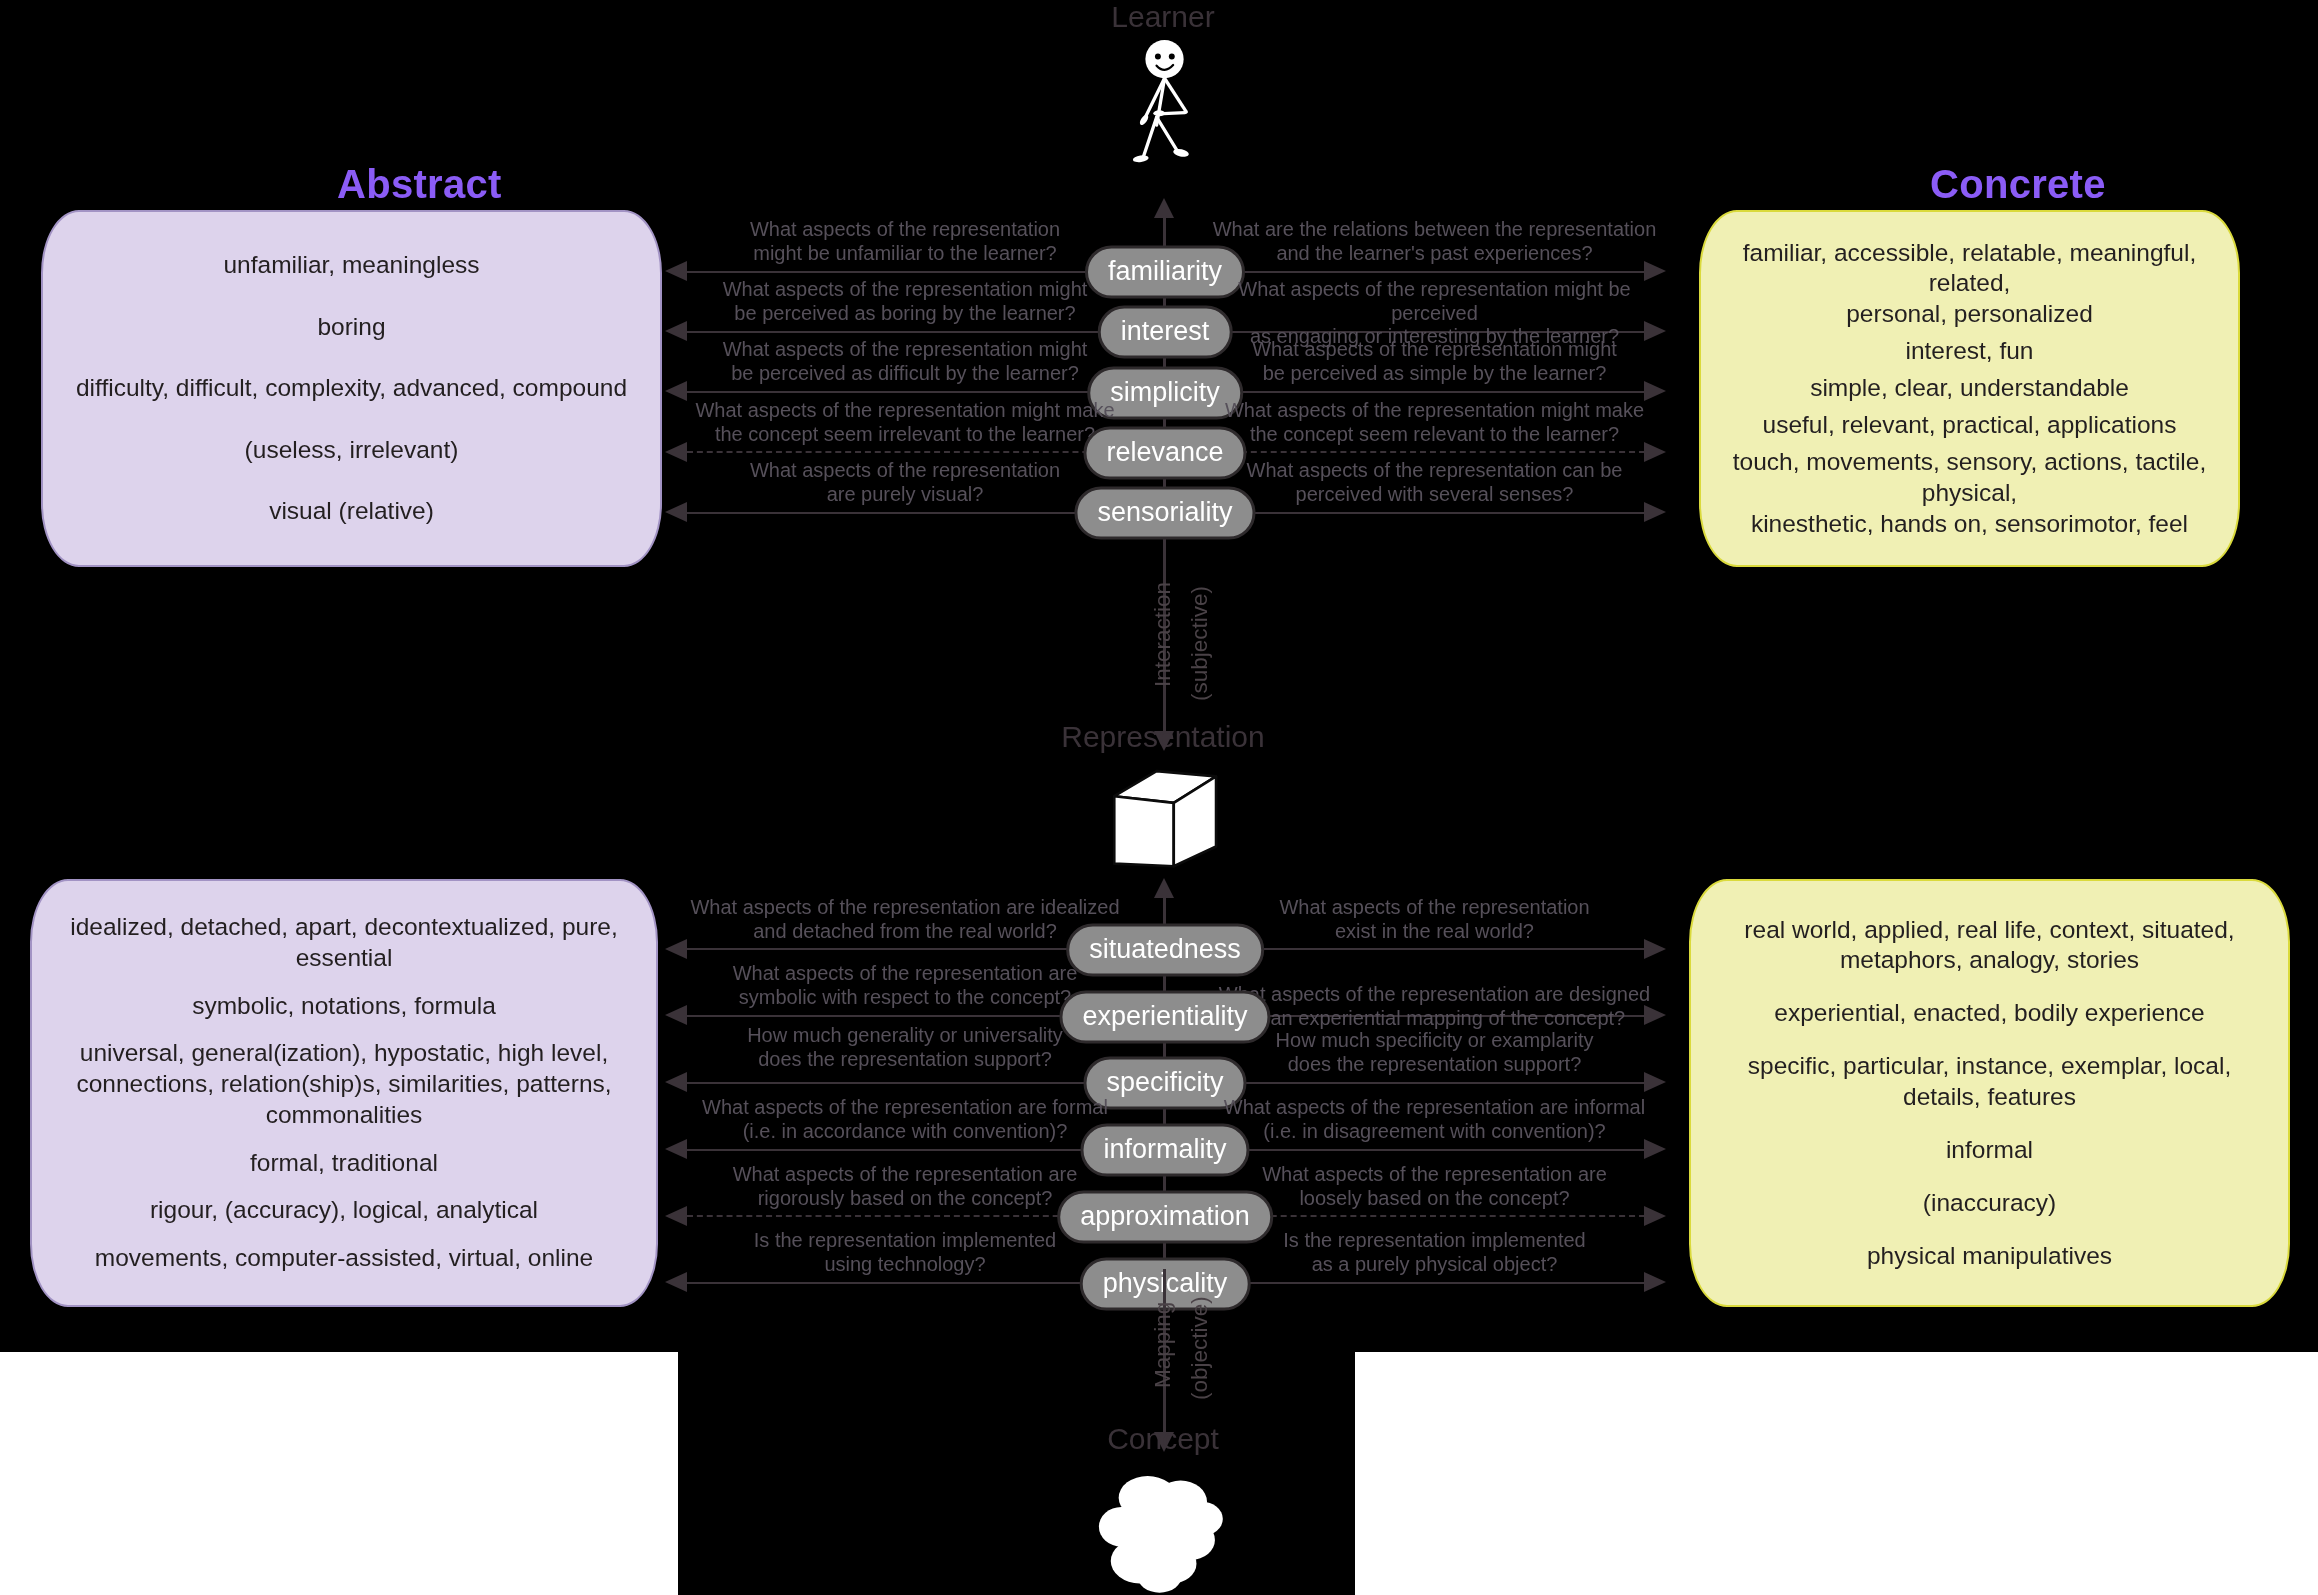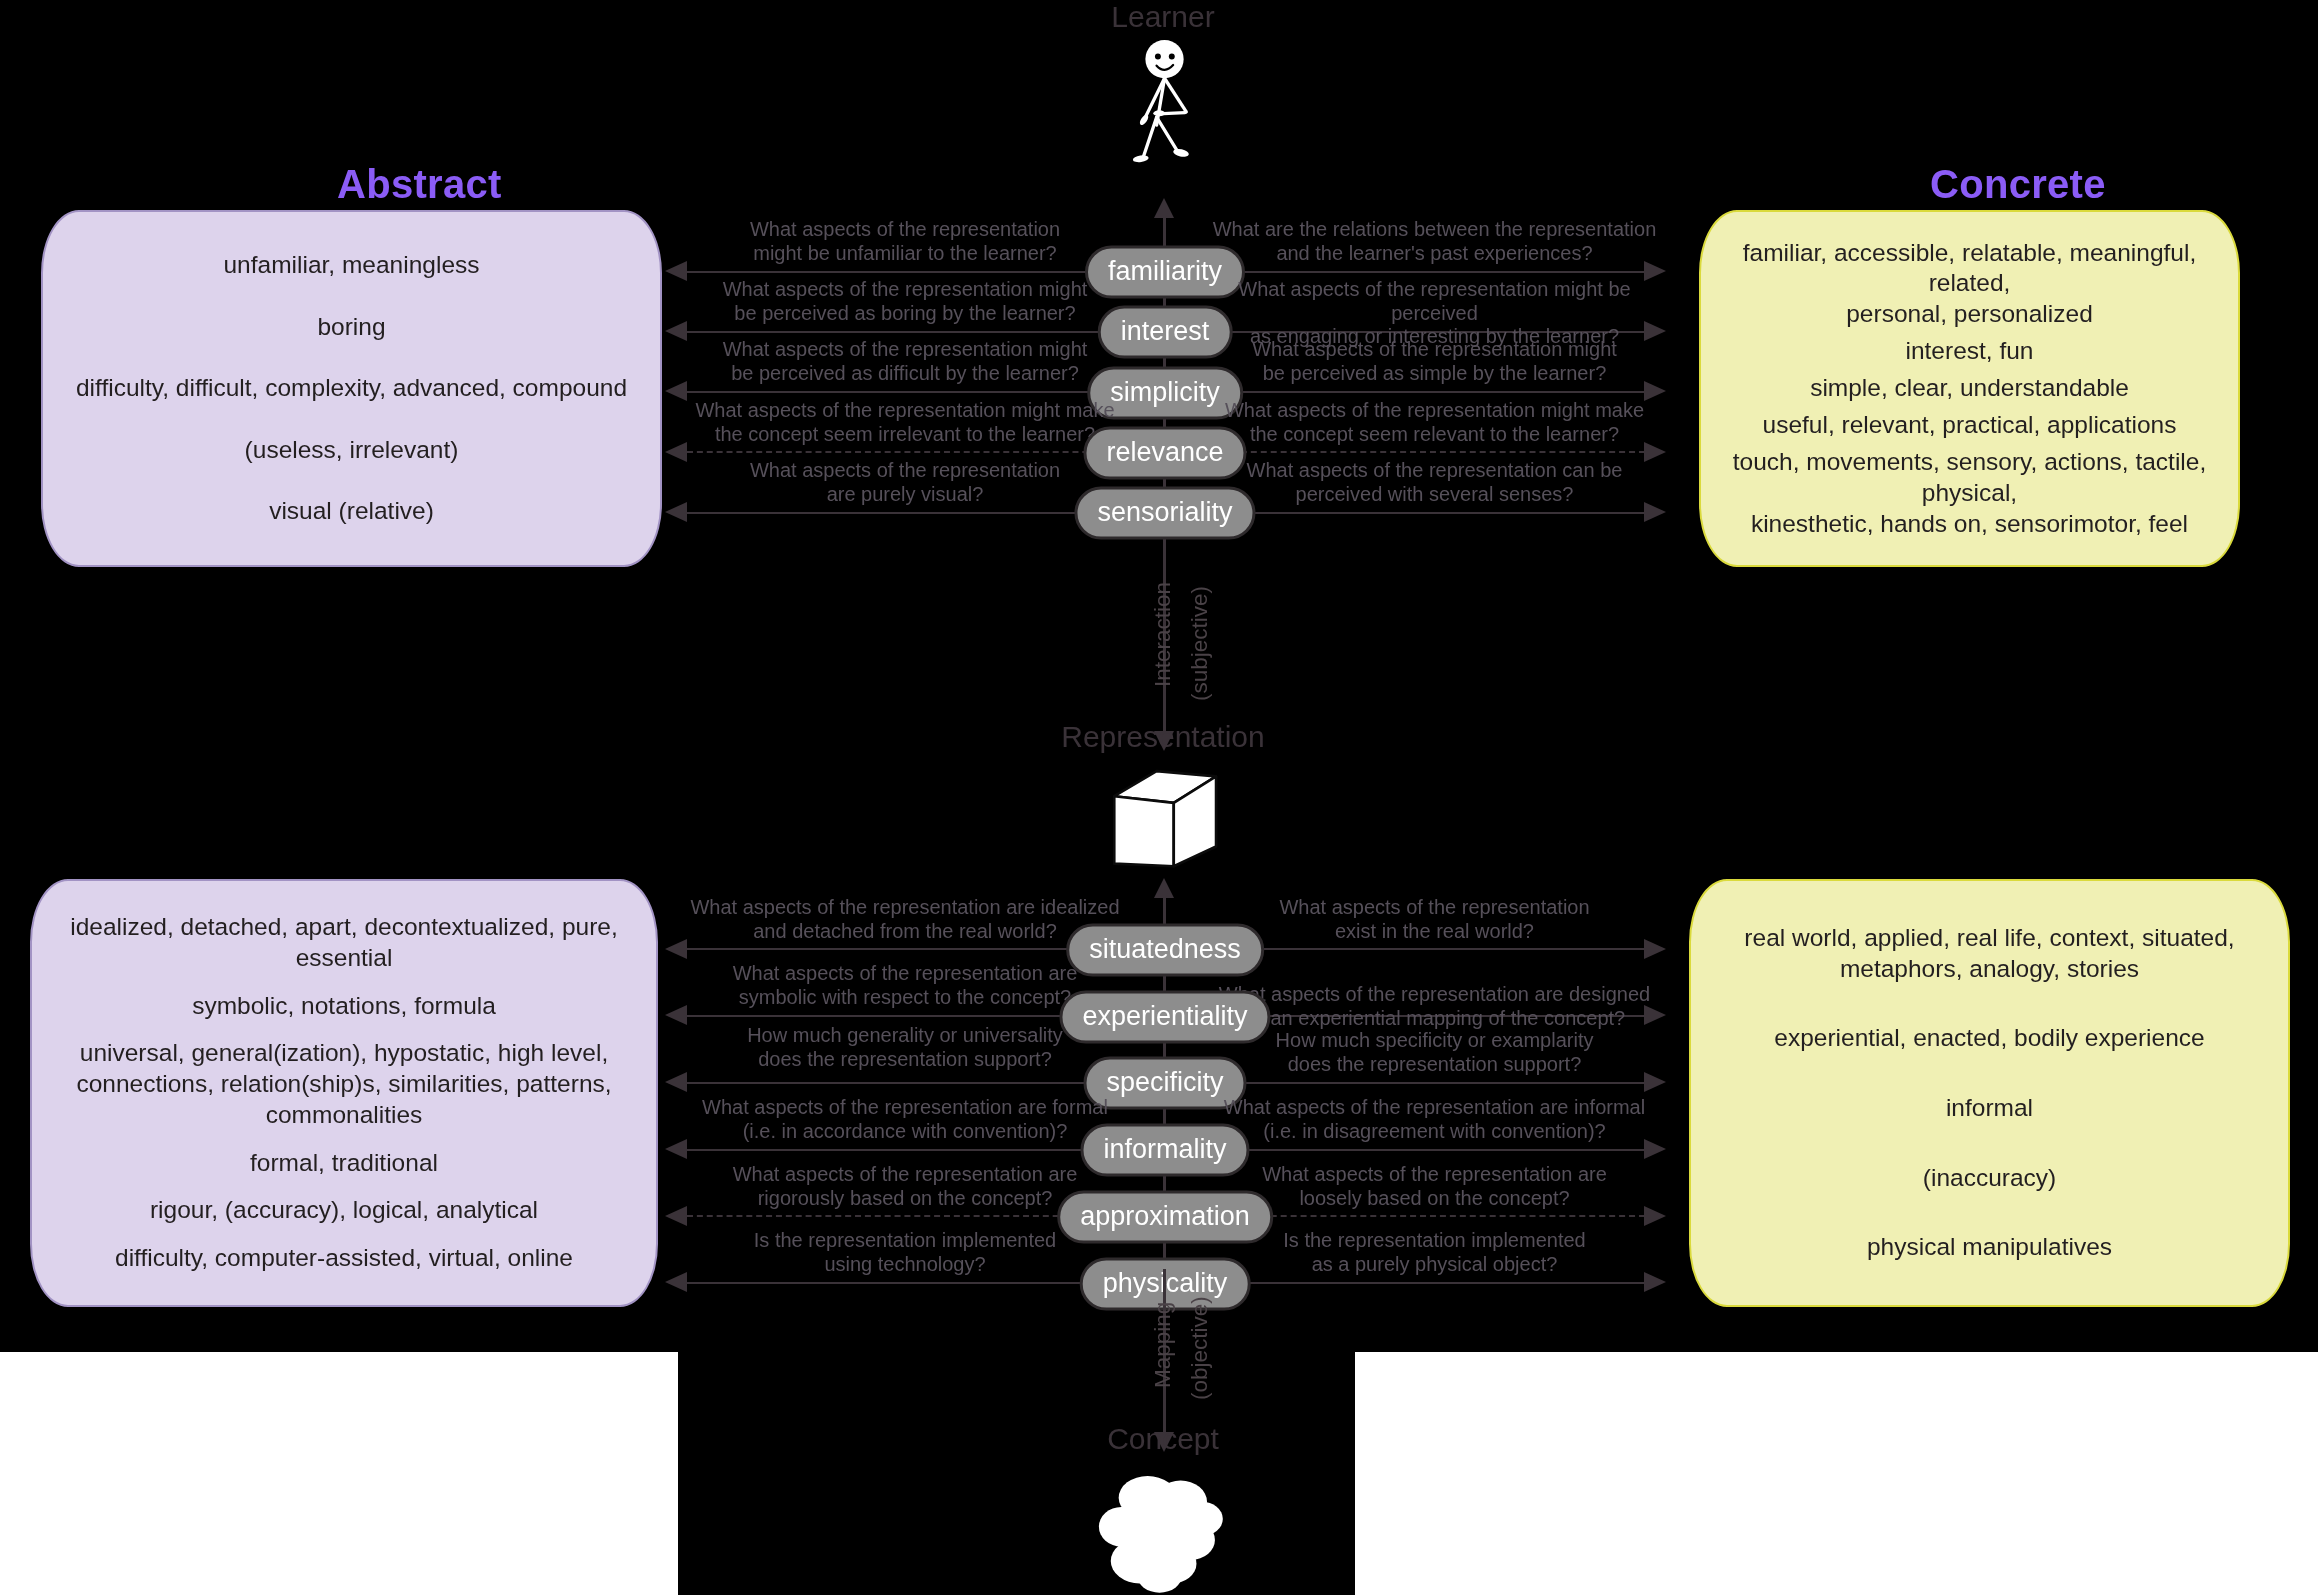--- a/index.html
+++ b/index.html
@@ -170,27 +170,29 @@
     <polygon points="104,54 168,14 168,120 104,150" fill="#ffffff" stroke="#0b0b0b" stroke-width="4" stroke-linejoin="round"></polygon>
   </svg>
 
   <div class="sidebox purple" id="lower-abstract-box" style="left:30px;top:879px;width:628px;height:428px;">
       <div class="term" style="white-space: pre-line;">idealized, detached, apart, decontextualized, pure, essential</div>
       <div class="term" style="white-space: pre-line;">symbolic, notations, formula</div>
       <div class="term" style="white-space: pre-line;">universal, general(ization), hypostatic, high level,
 connections, relation(ship)s, similarities, patterns, commonalities</div>
       <div class="term" style="white-space: pre-line;">formal, traditional</div>
       <div class="term" style="white-space: pre-line;">rigour, (accuracy), logical, analytical</div>
-      <div class="term" style="white-space: pre-line;">difficulty, computer-assisted, virtual, online</div>
+      <div class="term" style="white-space: pre-line;">movements, computer-assisted, virtual, online</div>
     </div>
 
   <div class="sidebox yellow" id="lower-concrete-box" style="left:1689px;top:879px;width:601px;height:428px;">
       <div class="term" style="white-space: pre-line;">real world, applied, real life, context, situated,
 metaphors, analogy, stories</div>
       <div class="term" style="white-space: pre-line;">experiential, enacted, bodily experience</div>
+      <div class="term" style="white-space: pre-line;">specific, particular, instance, exemplar, local,
+details, features</div>
       <div class="term" style="white-space: pre-line;">informal</div>
       <div class="term" style="white-space: pre-line;">(inaccuracy)</div>
       <div class="term" style="white-space: pre-line;">physical manipulatives</div>
     </div>
 
   <div class="spine-arrow up" style="top:878px;"></div>
   <div class="spine" style="top:896px;height:436px;"></div>
 
   <div id="lower-rows">
       <div class="arrow-line" style="left: 687px; top: 948px; width: 431px;"></div>

